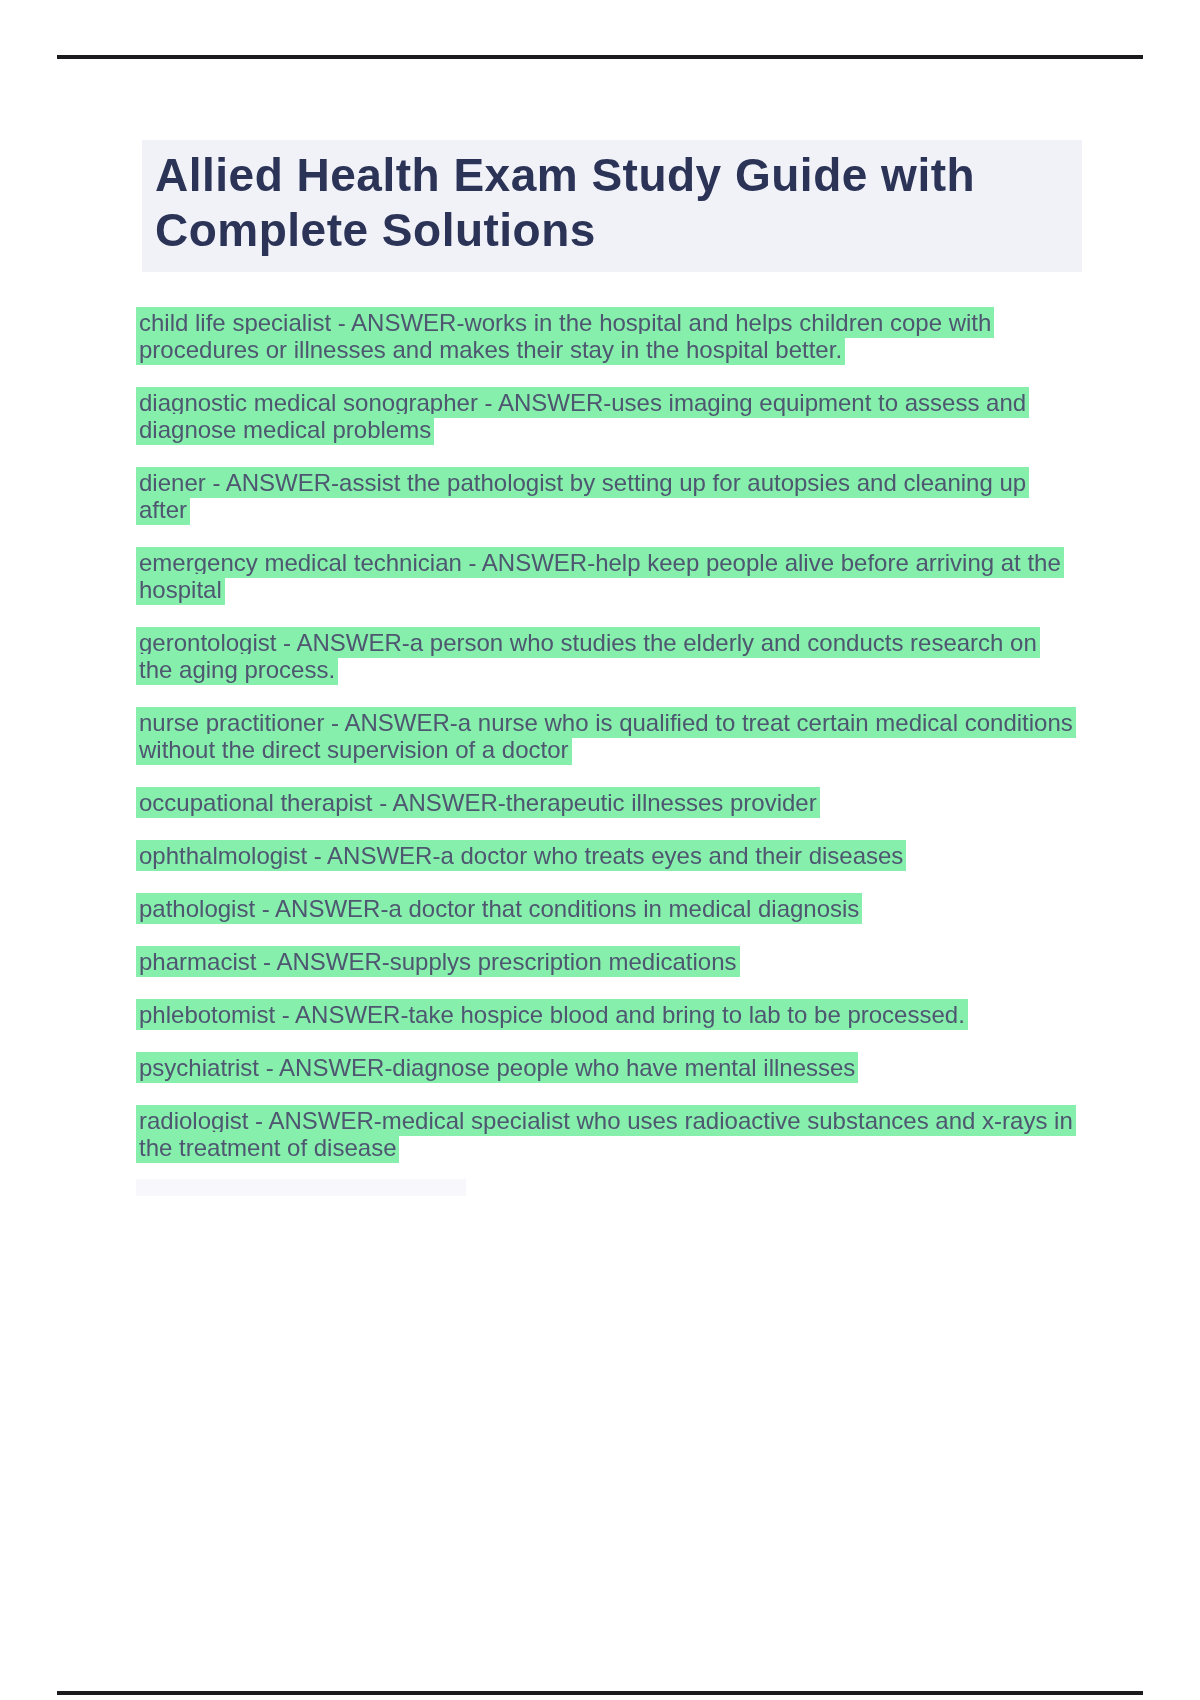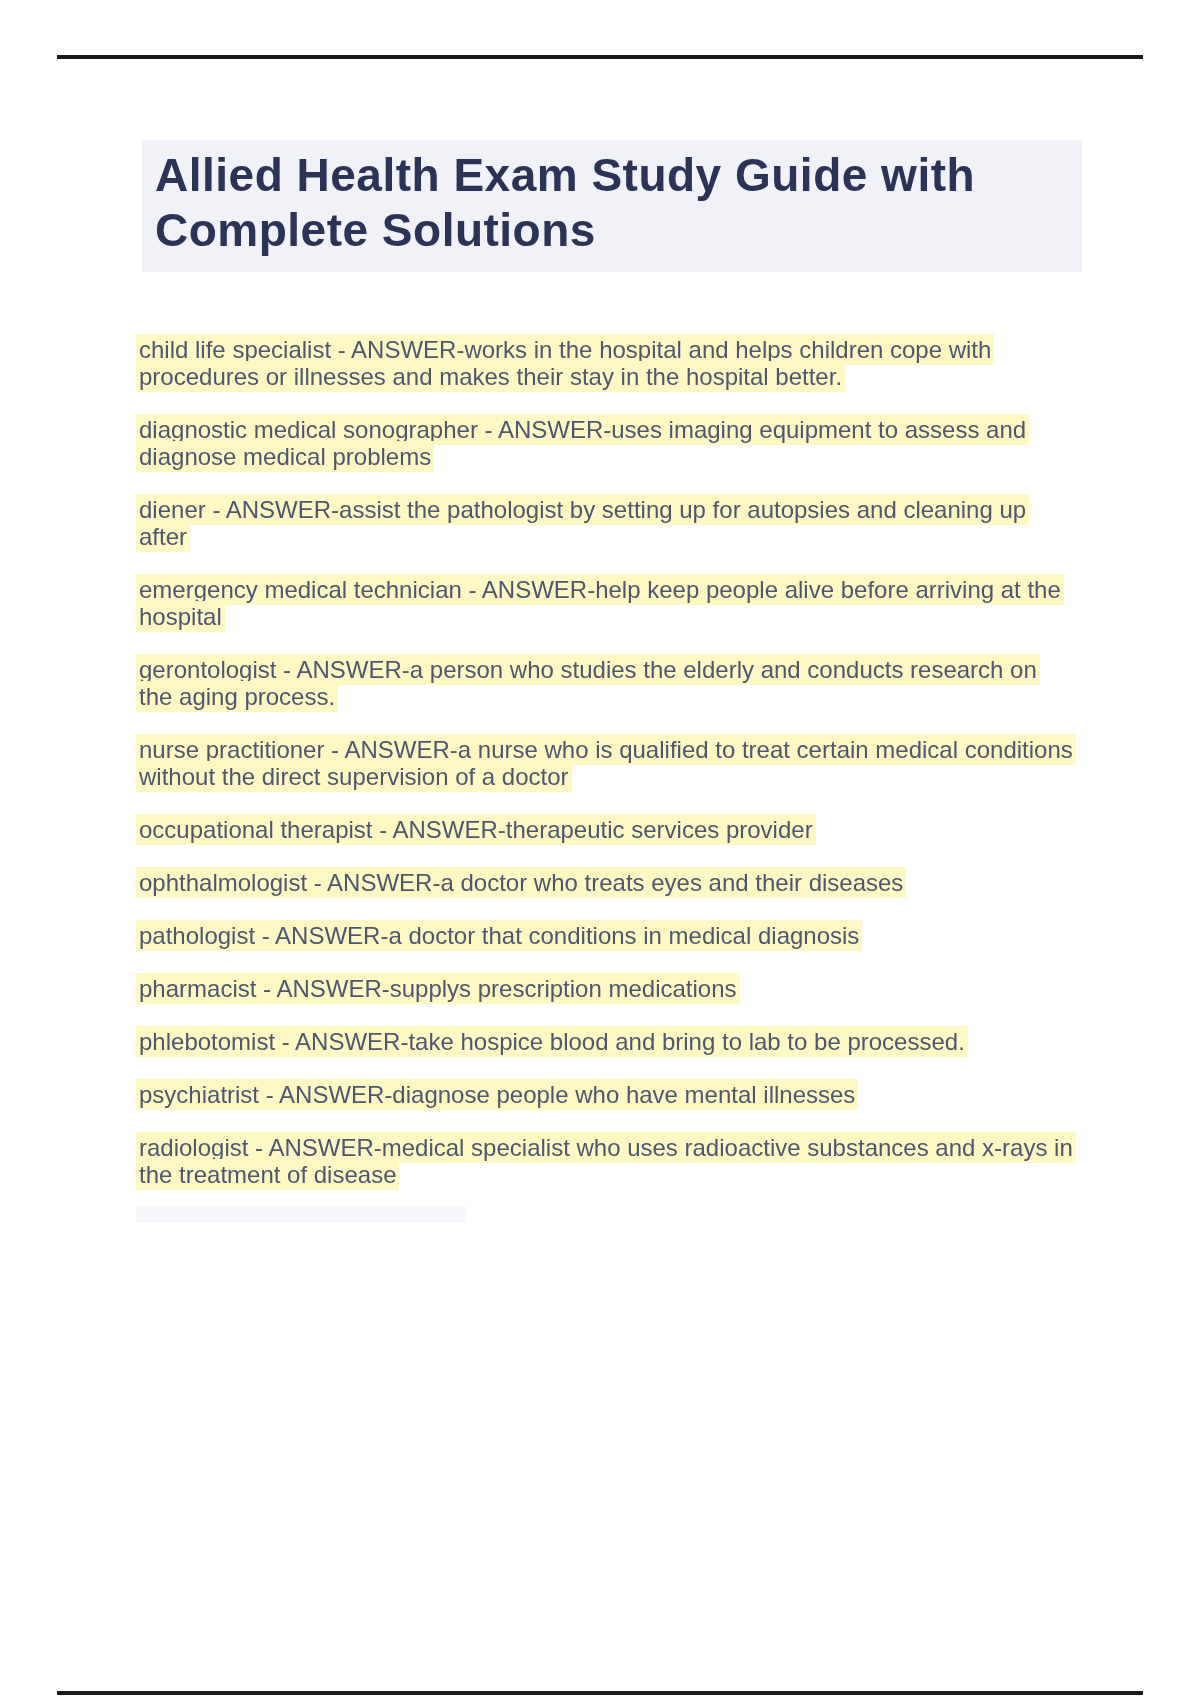--- a/index.html
+++ b/index.html
@@ -26,40 +26,40 @@
   .rule.bottom { top: 1691px; }
 
   .content {
     position: absolute;
     left: 136px;
     top: 140px;
     width: 952px;
   }
 
   h1.title-block {
-    margin: 0 0 64px 6px;
+    margin: 0 0 37px 6px;
     width: 927px;
     background: #f1f2f8;
     padding: 8px 0 14px 13px;
     font-size: 46px;
     line-height: 55px;
     font-weight: bold;
     color: #2b3357;
     white-space: pre-line;
     letter-spacing: 0.5px;
   }
 
   .entry {
     margin: 0 0 26px 0;
     font-size: 24px;
     line-height: 27px;
     color: #4e5670;
   }
   .hl {
-    background: #fef9c3;
+    background: #86efac;
     white-space: pre-wrap;
     padding: 2px 3px;
     -webkit-box-decoration-break: clone;
     box-decoration-break: clone;
   }
   .trailing-hl {
     width: 330px;
     height: 17px;
     margin-top: -8px;
     background: #f8f8fc;
@@ -81,21 +81,21 @@
       <p class="entry"><span class="hl">diagnostic medical sonographer - ANSWER-uses imaging equipment to assess and
 diagnose medical problems</span></p>
       <p class="entry"><span class="hl">diener - ANSWER-assist the pathologist by setting up for autopsies and cleaning up
 after</span></p>
       <p class="entry"><span class="hl">emergency medical technician - ANSWER-help keep people alive before arriving at the
 hospital</span></p>
       <p class="entry"><span class="hl">gerontologist - ANSWER-a person who studies the elderly and conducts research on
 the aging process.</span></p>
       <p class="entry"><span class="hl">nurse practitioner - ANSWER-a nurse who is qualified to treat certain medical conditions
 without the direct supervision of a doctor</span></p>
-      <p class="entry"><span class="hl">occupational therapist - ANSWER-therapeutic services provider</span></p>
+      <p class="entry"><span class="hl">occupational therapist - ANSWER-therapeutic illnesses provider</span></p>
       <p class="entry"><span class="hl">ophthalmologist - ANSWER-a doctor who treats eyes and their diseases</span></p>
       <p class="entry"><span class="hl">pathologist - ANSWER-a doctor that conditions in medical diagnosis</span></p>
       <p class="entry"><span class="hl">pharmacist - ANSWER-supplys prescription medications</span></p>
       <p class="entry"><span class="hl">phlebotomist - ANSWER-take hospice blood and bring to lab to be processed.</span></p>
       <p class="entry"><span class="hl">psychiatrist - ANSWER-diagnose people who have mental illnesses</span></p>
       <p class="entry"><span class="hl">radiologist - ANSWER-medical specialist who uses radioactive substances and x-rays in
 the treatment of disease</span></p>
     </div>
 
     <div class="trailing-hl"></div>

